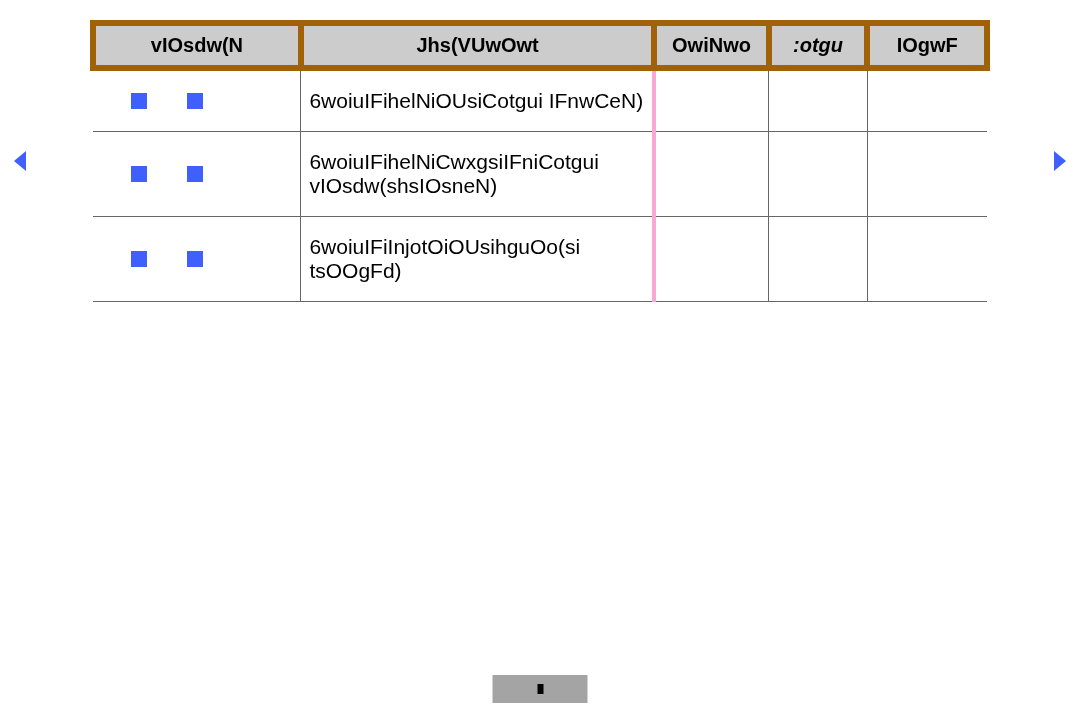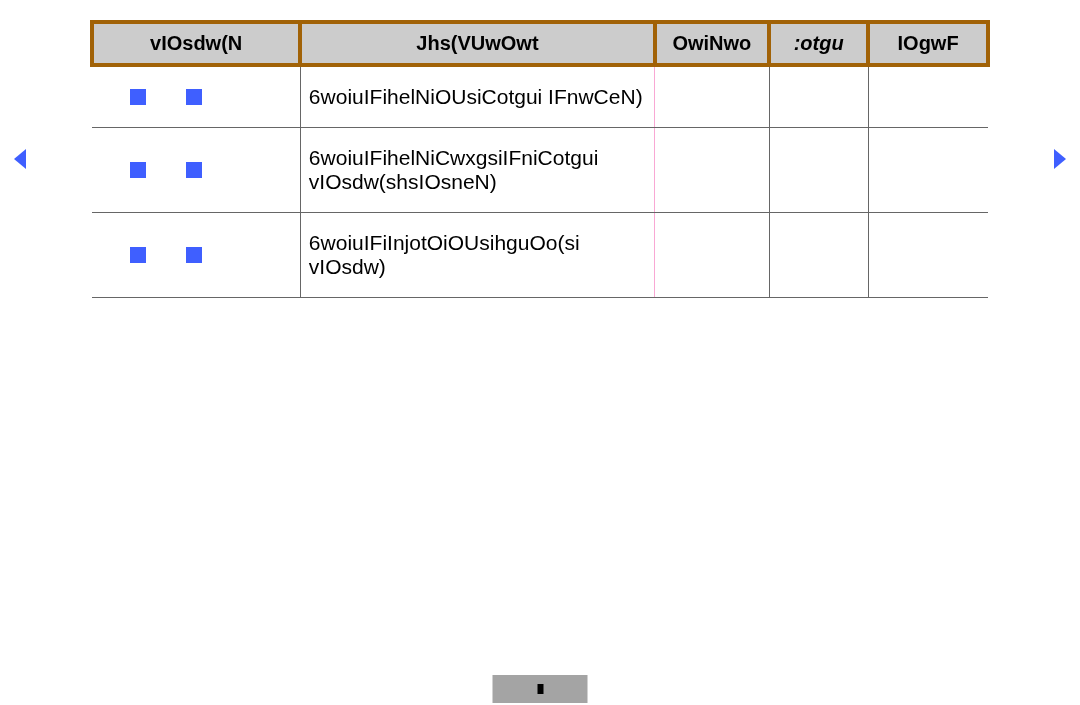--- a/index.html
+++ b/index.html
@@ -29,31 +29,31 @@
       padding: 0 50px;
     }
     table {
       width: 100%;
       border-collapse: collapse;
     }
     th {
       background: #cccccc;
       text-align: center;
       font-weight: bold;
-      border: 4px solid #a16207;
+      border: 6px solid #a16207;
       padding: 8px 6px;
       font-size: 20px;
     }
     td {
       border-bottom: 1px solid #666666;
       padding: 18px 8px;
       vertical-align: middle;
       font-size: 21px;
     }
-    tbody tr td:nth-child(2) { border-right: 1px solid #f9a8d4; border-left: 1px solid #666666; }
+    tbody tr td:nth-child(2) { border-right: 4px solid #f9a8d4; border-left: 1px solid #666666; }
     tbody tr td:nth-child(3) { border-right: 1px solid #666666; }
     tbody tr td:nth-child(4) { border-right: 1px solid #666666; }
     tbody tr td:nth-child(5) { }
     .col-icons { width: 200px; }
     .col-desc { width: 340px; }
     .col-c { width: 110px; }
     .col-d { width: 95px; font-style: italic; }
     .col-e { width: 115px; }
     .icon-pair {
       display: flex;
@@ -135,21 +135,21 @@
           <td></td>
           <td></td>
         </tr>
         <tr>
           <td>
             <div class="icon-pair">
               <span class="icon-box"></span>
               <span class="icon-box"></span>
             </div>
           </td>
-          <td>6woiuIFiInjotOiOUsihguOo(si vIOsdw)</td>
+          <td>6woiuIFiInjotOiOUsihguOo(si tsOOgFd)</td>
           <td></td>
           <td></td>
           <td></td>
         </tr>
       </tbody>
     </table>
   </div>
 
   <div class="nav-arrow">
     <svg width="20" height="24" viewBox="0 0 20 24">

